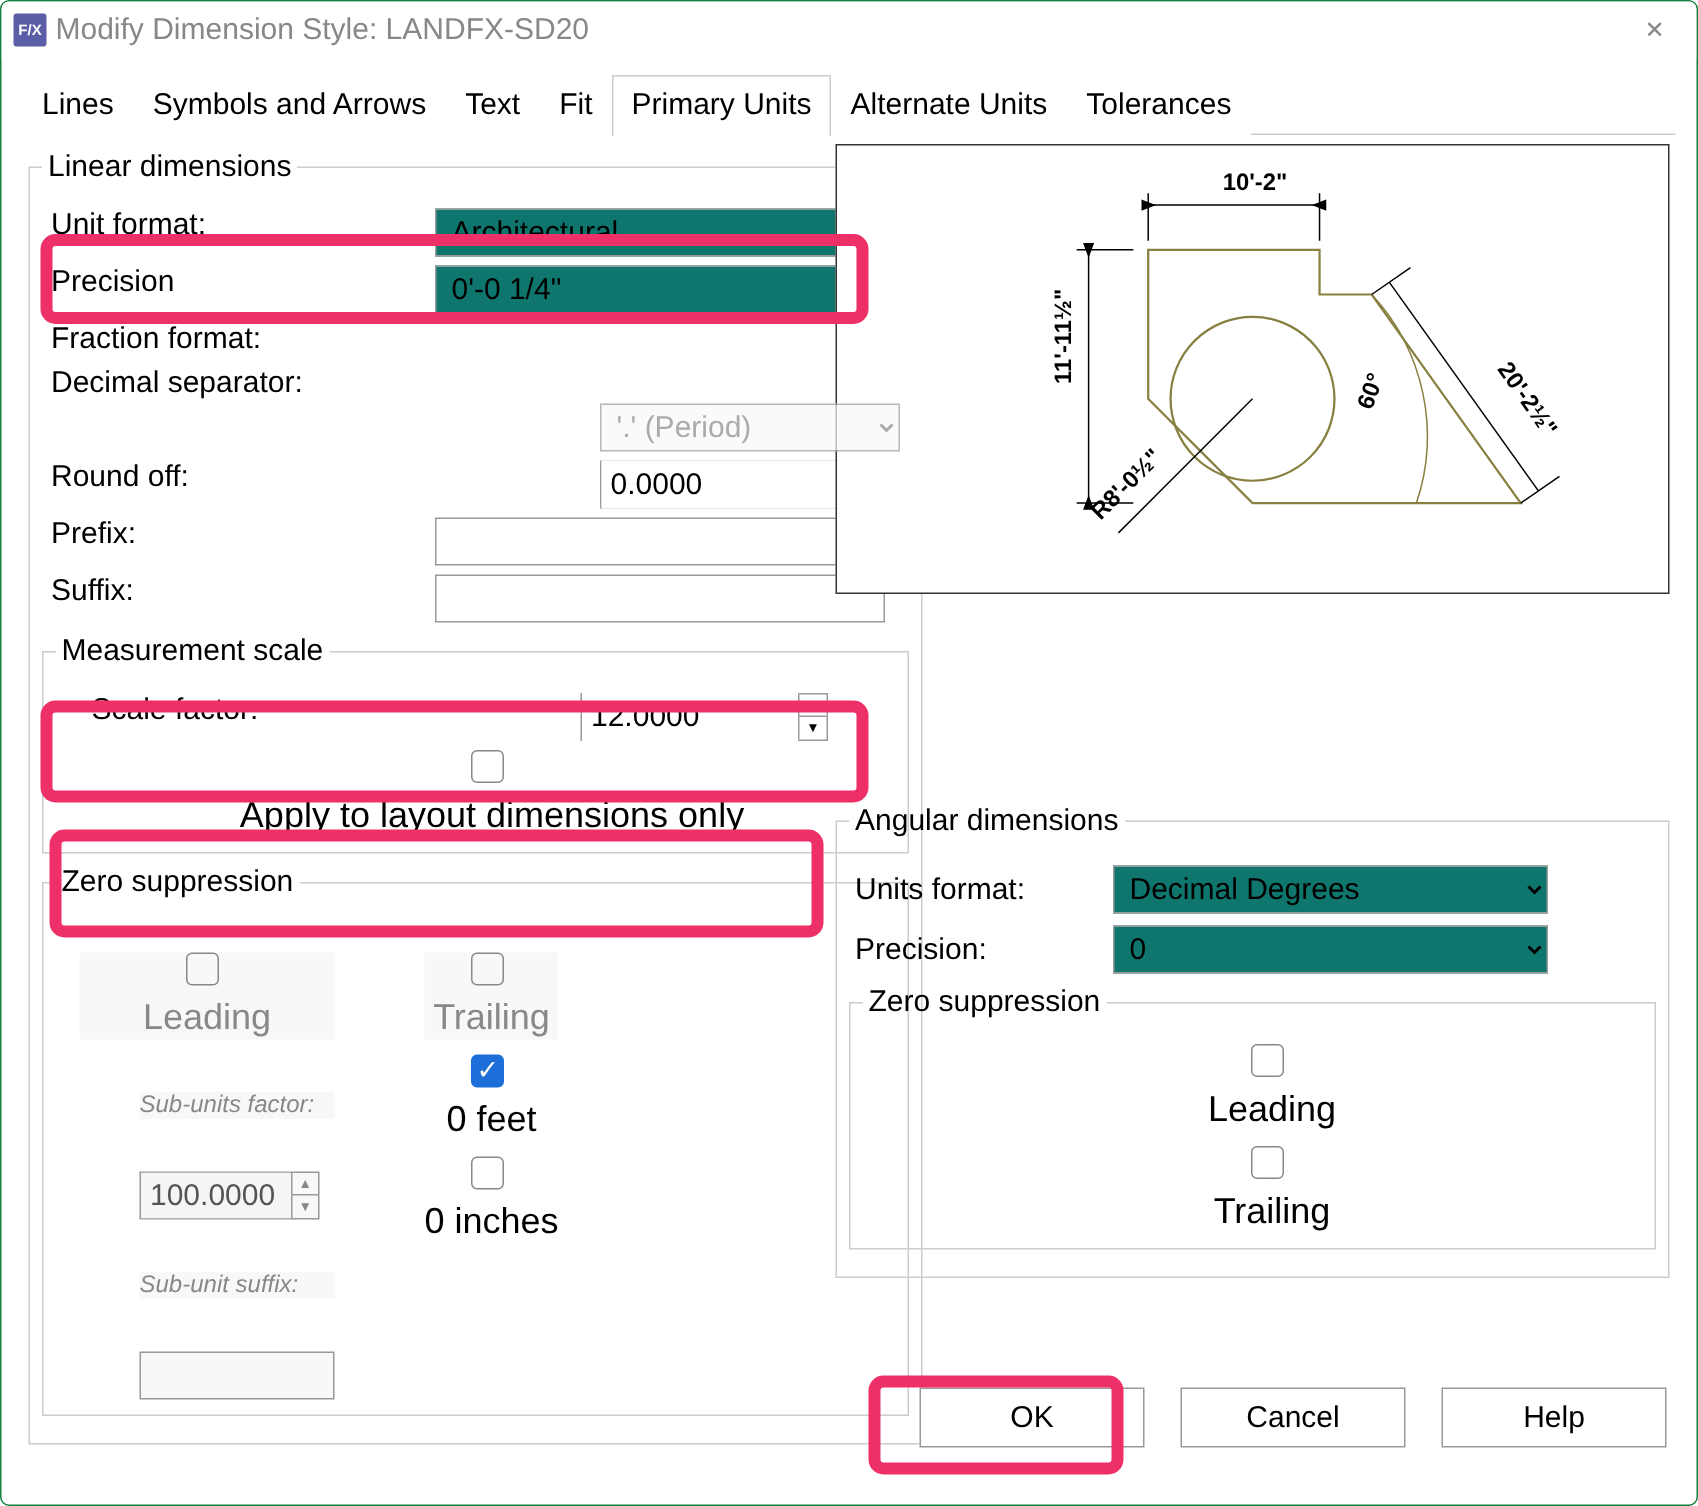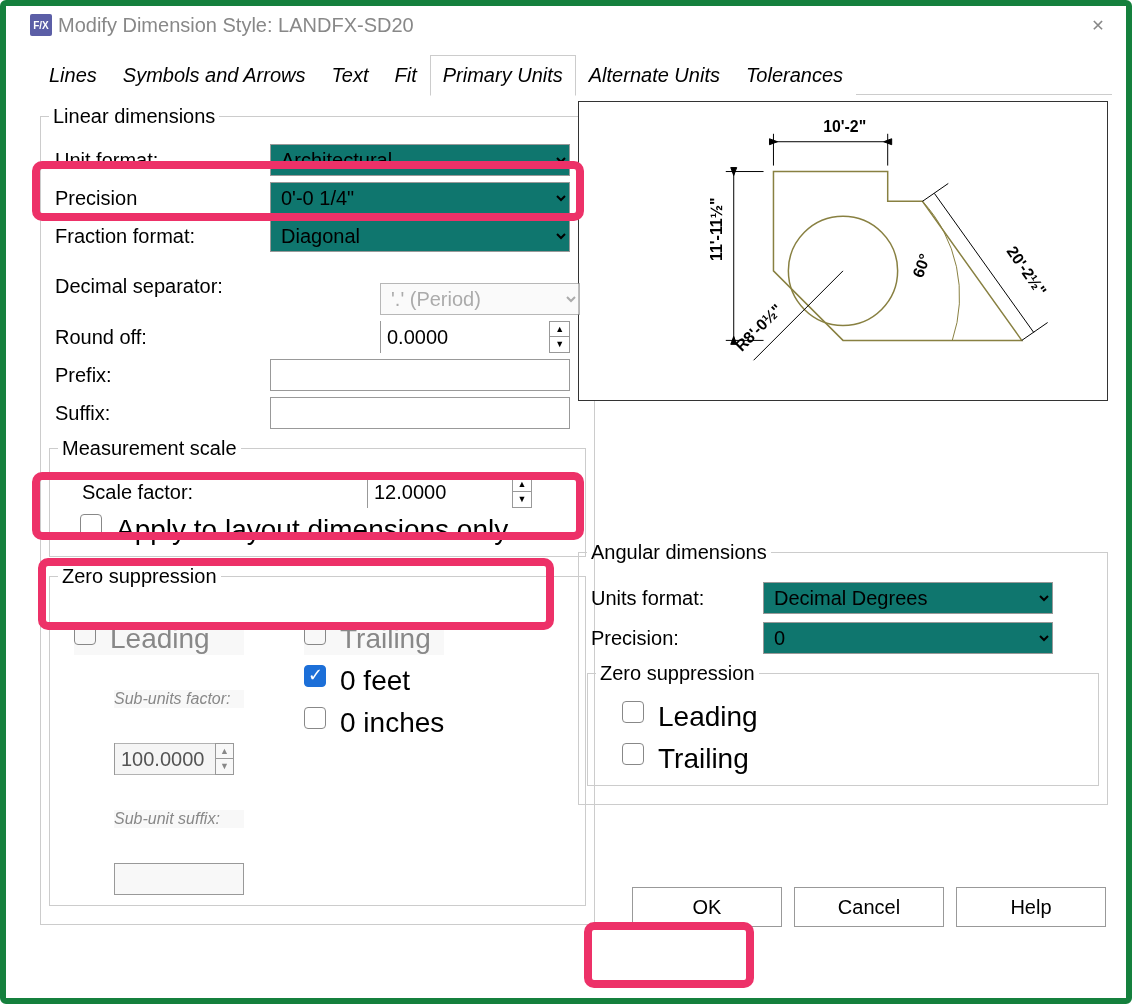--- a/index.html
+++ b/index.html
@@ -1,64 +1,64 @@
 <!DOCTYPE html>
 <html><head>
 <meta charset="utf-8">
 <style>
   * { box-sizing: border-box; font-family: "Segoe UI", Arial, sans-serif; }
   body { margin: 0; background: #fff; color: #000; }
-  .window { width: 1132px; height: 1004px; border: 6px solid #15803d; border-radius: 6px; overflow: hidden; background: #fff; position: relative; padding-left: 16px; }
+  .window { width: 1132px; height: 1004px; border: 1px solid #15803d; border-radius: 6px; overflow: hidden; background: #fff; position: relative; }
   .titlebar { height: 38px; display: flex; align-items: center; padding: 0 8px; background: #fff; color: #888; font-size: 20px; }
   .titlebar .icon { width: 22px; height: 22px; background: #5b5ea6; margin-right: 6px; display: flex; align-items: center; justify-content: center; color: #fff; font-size: 10px; font-weight: bold; border-radius: 2px; }
   .close-btn { margin-left: auto; width: 40px; height: 30px; display: flex; align-items: center; justify-content: center; color: #888; font-size: 16px; cursor: pointer; }
   .content { padding: 10px 14px; position: relative; }
-  .tabs { display: flex; border-bottom: none; font-style: italic; }
+  .tabs { display: flex; border-bottom: none; }
   .tab { padding: 8px 12px; font-size: 20px; cursor: pointer; border: 1px solid transparent; border-bottom: none; position: relative; top: 1px; background: #fff; }
   .tab.active { border-color: #ccc; border-bottom: 1px solid #fff; z-index: 2; }
   .tabs-border { border-top: 1px solid #ccc; margin-top: -1px; }
   .main { display: flex; gap: 20px; padding: 6px 4px 0 4px; }
   .left-col { width: 518px; }
   .right-col { flex: 1; }
 
   fieldset { border: 1px solid #ccc; margin: 4px 0 8px 0; padding: 10px 8px; }
   legend { font-size: 20px; padding: 0 4px; }
-  .row { display: flex; align-items: center; margin: 6px 0; padding: 0 6px; }
+  .row { display: flex; margin: 6px 0; padding: 0 6px; gap: 41px; }
   .row label { font-size: 20px; flex: 0 0 215px; }
   .row.indent label { margin-left: 18px; }
   select, input[type=text].inp, .spinner-wrap input {
     font-size: 20px; height: 32px; padding: 2px 6px;
   }
   select { background:#0f766e; border:1px solid #999; width: 300px; }
   select.disabled, .disabled { color:#888; background:#f8f8f8;margin-top:25px; }
   input[type=text].inp { border:1px solid #999; width: 300px; }
   .spinner-wrap { display:flex; align-items:center; border:1px solid #999; height:32px; width:190px; margin-left:110px; }
   .spinner-wrap.short { width:120px; margin-left:0; }
   .spinner-wrap input { border:none; outline:none; width:100%; }
   .spinner-btns { display:flex; flex-direction:column; width:22px; }
   .spinner-btns div { height:15px; font-size:9px; line-height:15px; text-align:center; border-left:1px solid #999; cursor:pointer; }
   .spinner-btns div:first-child { border-bottom:1px solid #999; }
 
-  .checkbox { display:flex; align-items:flex-start; gap:8px; font-size:28px; }
+  .checkbox { display:flex; align-items:center; gap:8px; font-size:24px;flex-direction:column; }
   .checkbox.disabled { color:#888; }
 
   .zero-cols { display:flex; gap:60px; padding:0 16px; }
   .zero-col { display:flex; flex-direction:column; gap:10px; }
   .sub-label { font-size:16px;font-style:italic; }
 
   .preview { width:100%; height:300px; border:1px solid #333; background:#fff; margin-bottom:10px; display:flex; align-items:center; justify-content:center; overflow:hidden; }
   .preview svg { width:100%; height:100%; }
 
   .highlight { position:absolute; border:8px solid #ed3168; border-radius:10px; pointer-events:none; }
   .hl1 { left:26px; top:155px; width:552px; height:60px; }
   .hl2 { left:26px; top:466px; width:552px; height:68px; }
   .hl3 { left:32px; top:552px; width:516px; height:72px; }
   .hl4 { left:578px; top:916px; width:170px; height:66px; }
 
-  .footer { position:absolute; bottom:16px; right:20px; display:flex; gap:12px; }
+  .footer { position:absolute; bottom:16px; right:20px; display:flex; gap:24px; }
   .btn { width:150px; height:40px; background:#fff; border:1px solid #999; font-size:20px; cursor:pointer; }
   .ang-row { display:flex; align-items:center; gap:2px; margin:8px 4px; font-size:20px; }
   .ang-row label { flex:0 0 170px; }
   .ang-row select { width:290px; }
   .zero-ang { padding-left:26px; display:flex; flex-direction:column; gap:10px; margin-top:6px; }
   .chk { width:22px; height:22px; border:1.5px solid #888; border-radius:4px; display:inline-block; vertical-align:middle; margin-right:6px; }
   .chk.checked { background:#1c6fd8; border-color:#1c6fd8; position:relative; }
   .chk.checked::after { content:"✓"; color:#fff; position:absolute; left:3px; top:-2px; font-size:18px; }
 
 </style>
@@ -92,21 +92,20 @@
           <div class="row">
             <label>Unit format:</label>
             <select><option>Architectural</option></select>
           </div>
           <div class="row">
             <label>Precision</label>
             <select><option>0'-0 1/4"</option></select>
           </div>
           <div class="row">
             <label>Fraction format:</label>
-            <select><option>Diagonal</option></select>
           </div>
           <div class="row">
             <label>Decimal separator:</label>
             <select class="disabled" disabled="" style="width:200px; margin-left:110px;"><option>'.' (Period)</option></select>
           </div>
           <div class="row">
             <label>Round off:</label>
             <div class="spinner-wrap">
               <input type="text" value="0.0000" style="">
               <div class="spinner-btns">

